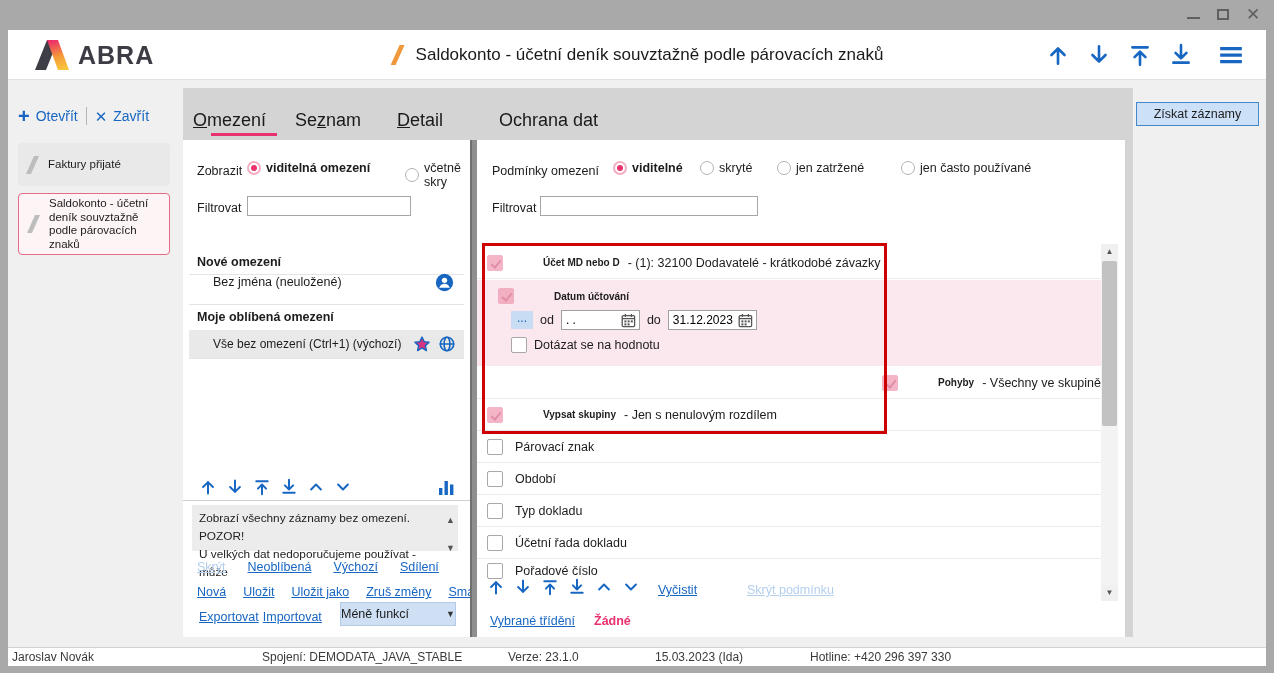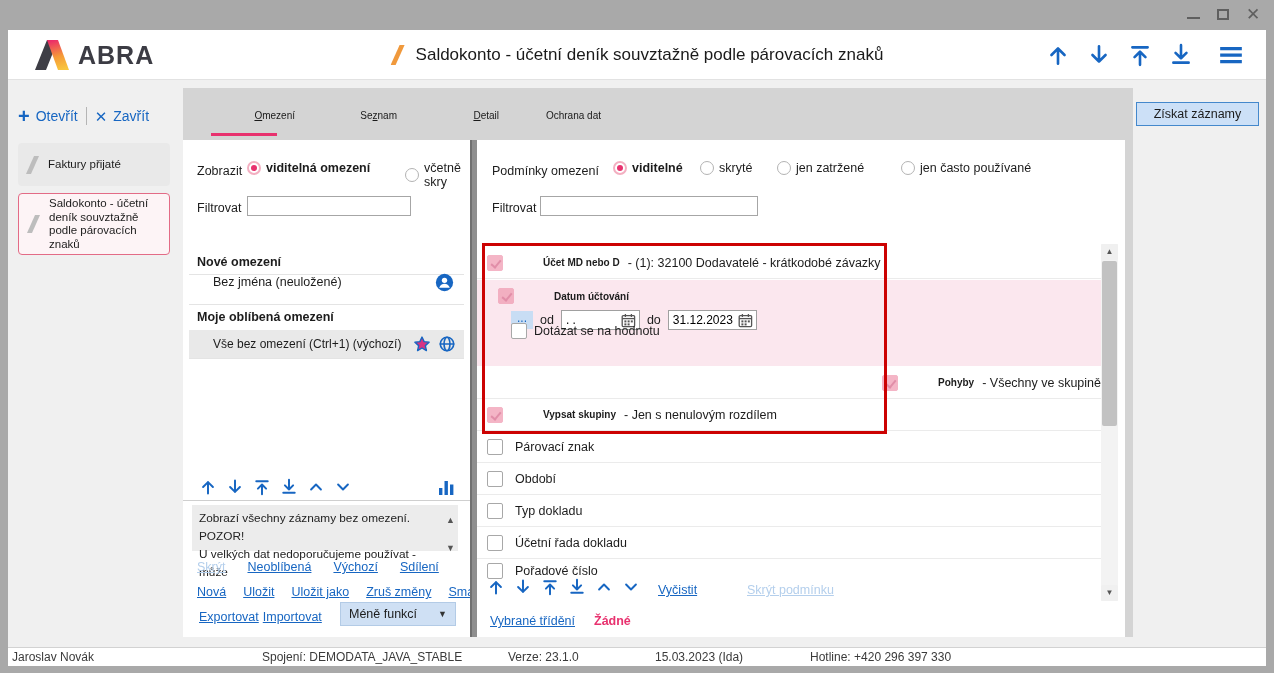--- a/index.html
+++ b/index.html
@@ -37,21 +37,21 @@
   .sideitem { position:absolute; left:10px; width:152px; border-radius:4px; display:flex; align-items:center; gap:8px; padding:6px 8px; cursor:pointer; }
   .sideitem.plain { background:#e9e9e9; top:113px; height:43px; }
   .sideitem.selected { background:#fdf4f6; border:1px solid #e36b86; top:163px; height:62px; }
   .sideitem .itemlabel { font-size:11.5px; line-height:13.5px; color:#1c1c1c; }
 
   
   .backdrop { position:absolute; left:175px; top:58px; width:950px; height:549px; background:#d4d4d4; }
 
   
   .tabs { position:absolute; left:10px; top:8px; height:42px; display:flex; }
-  .tab { width:102px; text-align:right; font-size:10px; color:#1a1a1a; padding-top:14px; position:relative; cursor:pointer; }
+  .tab { width:102px; text-align:left; font-size:18px; color:#1a1a1a; padding-top:14px; position:relative; cursor:pointer; }
   .tab.active::after { content:''; position:absolute; left:18px; right:18px; bottom:2px; height:3px; background:#e8316e; }
   .tab u { text-decoration:underline; }
 
   .panel { position:absolute; top:52px; height:497px; background:#fff; }
   .panel-left { left:0; width:287px; }
   .splitter { position:absolute; left:287px; top:52px; width:7px; height:497px; background:#8f8f8f; border-left:2px solid #707070; cursor:col-resize; }
   .panel-right { left:294px; width:648px; }
 
   .flabel { font-size:12.5px; color:#1c1c1c; }
   .radio { width:14px; height:14px; border-radius:50%; border:1px solid #b3b3b3; background:#fff; display:inline-block; position:relative; flex:0 0 auto; }
@@ -72,21 +72,21 @@
   .tbicons .icbtn { cursor:pointer; display:flex; }
 
   .notebox { position:absolute; left:9px; top:365px; width:266px; height:46px; background:#ececec; font-size:11.8px; line-height:18px; padding:4px 20px 4px 7px; color:#222; }
   .notescroll { position:absolute; right:3px; top:6px; display:flex; flex-direction:column; gap:10px; font-size:9px; color:#555; }
   .notescroll span { cursor:pointer; }
 
   .link { color:#1766c2; text-decoration:underline; font-size:12.5px; cursor:pointer; white-space:nowrap; }
   .link.disabled { color:#b4cfec; cursor:default; }
   .linkrow { position:absolute; display:flex; }
 
-  .dropbtn { position:absolute; left:157px; top:462px; width:116px; height:24px; background:#cfe0f4; border:1px solid #b3cbe6; display:flex; align-items:center; justify-content:space-between; padding:0 8px; font-size:12.5px; cursor:pointer; }
+  .dropbtn { position:absolute; left:157px; top:462px; width:116px; height:24px; background:#cfe0f4; border:1px solid #b3cbe6; display:flex; align-items:center; justify-content:space-between; padding:0 0; font-size:12.5px; cursor:pointer; }
   .caret { font-size:9px; color:#333; }
 
   
   .crow { position:absolute; left:0; width:624px; height:32px; display:flex; align-items:center; border-bottom:1px solid #ebebeb; }
   .cb { width:16px; height:16px; border:1px solid #a8a8a8; border-radius:2px; background:#fff; margin:0 12px 0 10px; flex:0 0 auto; position:relative; cursor:pointer; }
   .cb.checked { background:#f4b5c6; border-color:#f4b5c6; }
   .cb.checked::after { content:''; position:absolute; left:5px; top:2px; width:4px; height:8px; border:solid #e18ea8; border-width:0 2px 2px 0; transform:rotate(40deg); }
   .cname { font-size:10px; font-weight:bold;margin-left:28px; }
   .cdetail { font-size:12.5px; margin-left:8px; }
   .cplain { font-size:12.5px; }
@@ -388,21 +388,21 @@
               <path d="M1.2 5.6h12.4" stroke="#555" stroke-width="1.3"></path>
               <path d="M4.4 1v3M10.4 1v3" stroke="#555" stroke-width="1.3"></path>
               <rect x="3.4" y="7.4" width="2" height="2" fill="#555"></rect>
               <rect x="6.6" y="7.4" width="2" height="2" fill="#555"></rect>
               <rect x="9.8" y="7.4" width="2" height="2" fill="#555"></rect>
               <rect x="3.4" y="10.4" width="2" height="2" fill="#555"></rect>
               <rect x="6.6" y="10.4" width="2" height="2" fill="#555"></rect>
             </svg>
         </span>
       </div>
-      <div class="abs" style="left:34px; top:183px; display:flex; align-items:center;">
+      <div class="abs" style="left:34px; top:197px; display:flex; align-items:center;">
         <span class="cb" style="margin:0 7px 0 0;"></span>
         <span class="flabel">Dotázat se na hodnotu</span>
       </div>
 
       <div class="crow" style="top:227px;justify-content:flex-end;">
         <span class="cb checked"></span>
         <span class="cname">Pohyby</span>
         <span class="cdetail">- Všechny ve skupině</span>
       </div>
       <div class="crow" style="top:259px;">

